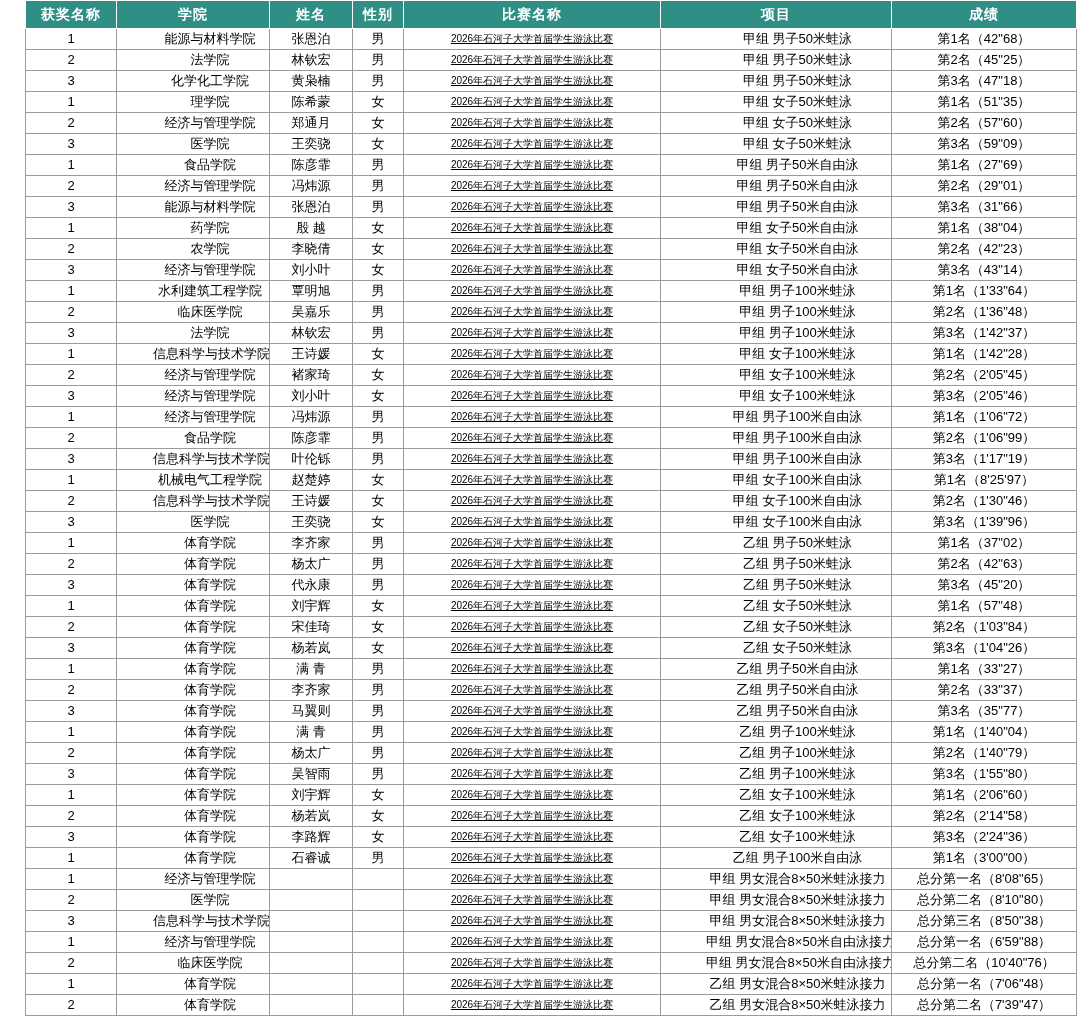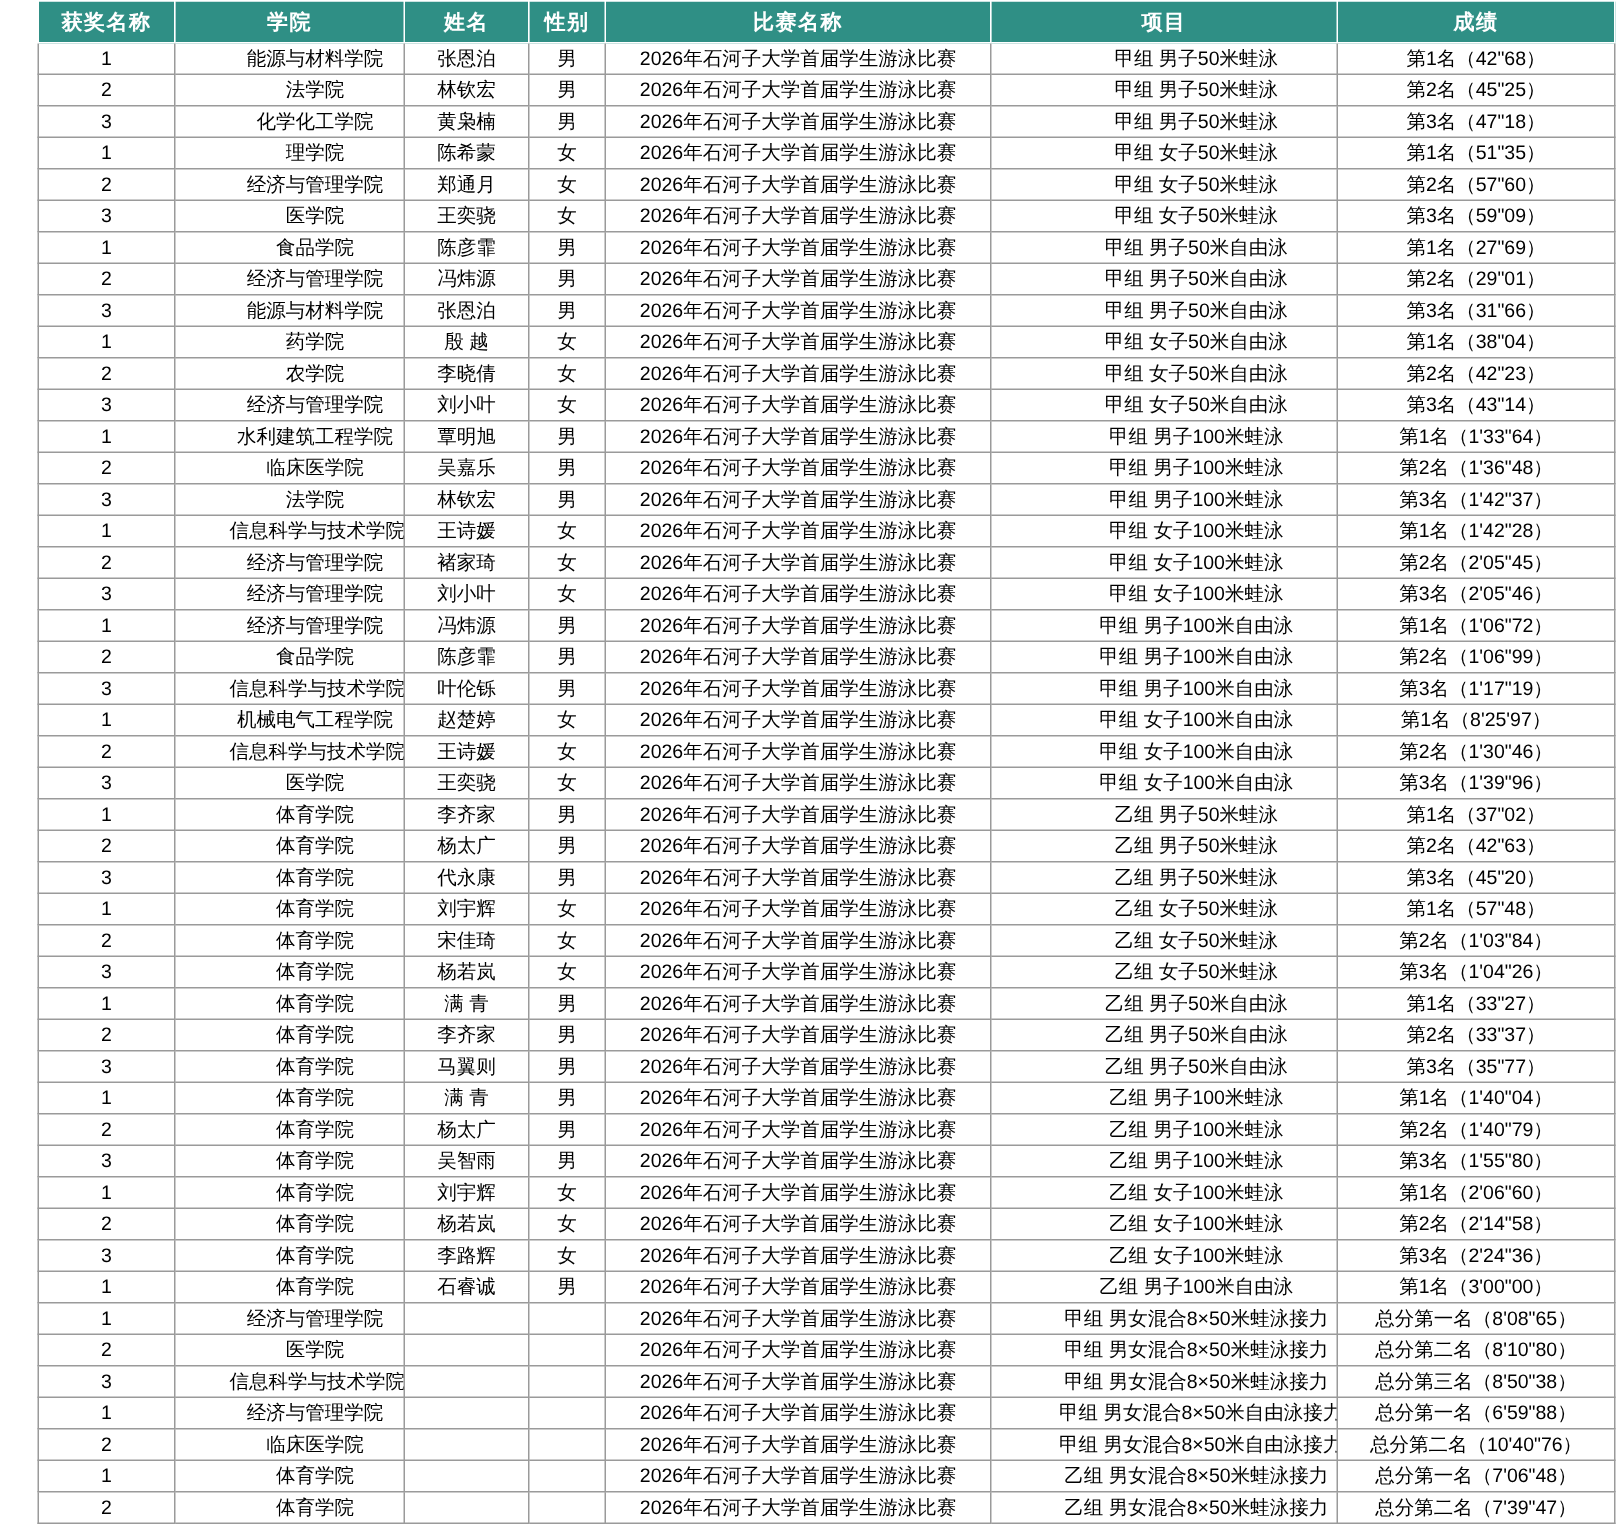--- a/index.html
+++ b/index.html
@@ -52,21 +52,21 @@
   tbody tr td:nth-child(5) { width: 254px; }
   tbody tr td:nth-child(6) { width: 228px; }
   tbody tr td:nth-child(7) { width: 182px; }
   thead th:nth-child(1) { width: 88px; }
   thead th:nth-child(2) { width: 150px; }
   thead th:nth-child(3) { width: 80px; margin-top: 16px; }
   thead th:nth-child(4) { width: 48px; }
   thead th:nth-child(5) { width: 254px; }
   thead th:nth-child(6) { width: 228px; }
   thead th:nth-child(7) { width: 182px; }
-  td.col-event { font-size: 13px; }
+  td.col-event { font-size: 10px; text-decoration: underline; }
   td.col-item { font-size: 13px; padding-left: 45px; }
   td.col-result { font-size: 13px; }
   .watermark {
     position: absolute;
     right: 20px;
     bottom: 0px;
     font-size: 40px;
     color: rgba(120,120,120,0.28);
     font-family: "Liberation Serif", "DejaVu Serif", serif;
     letter-spacing: 4px;

